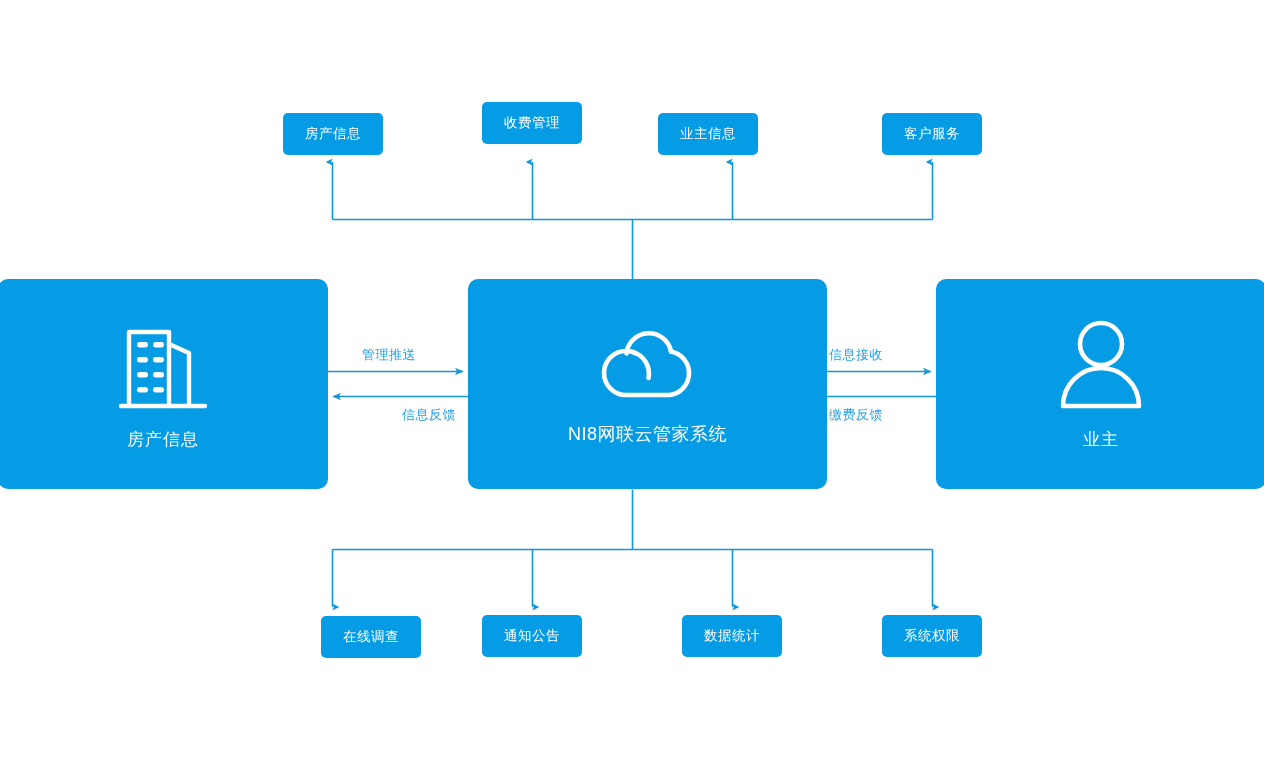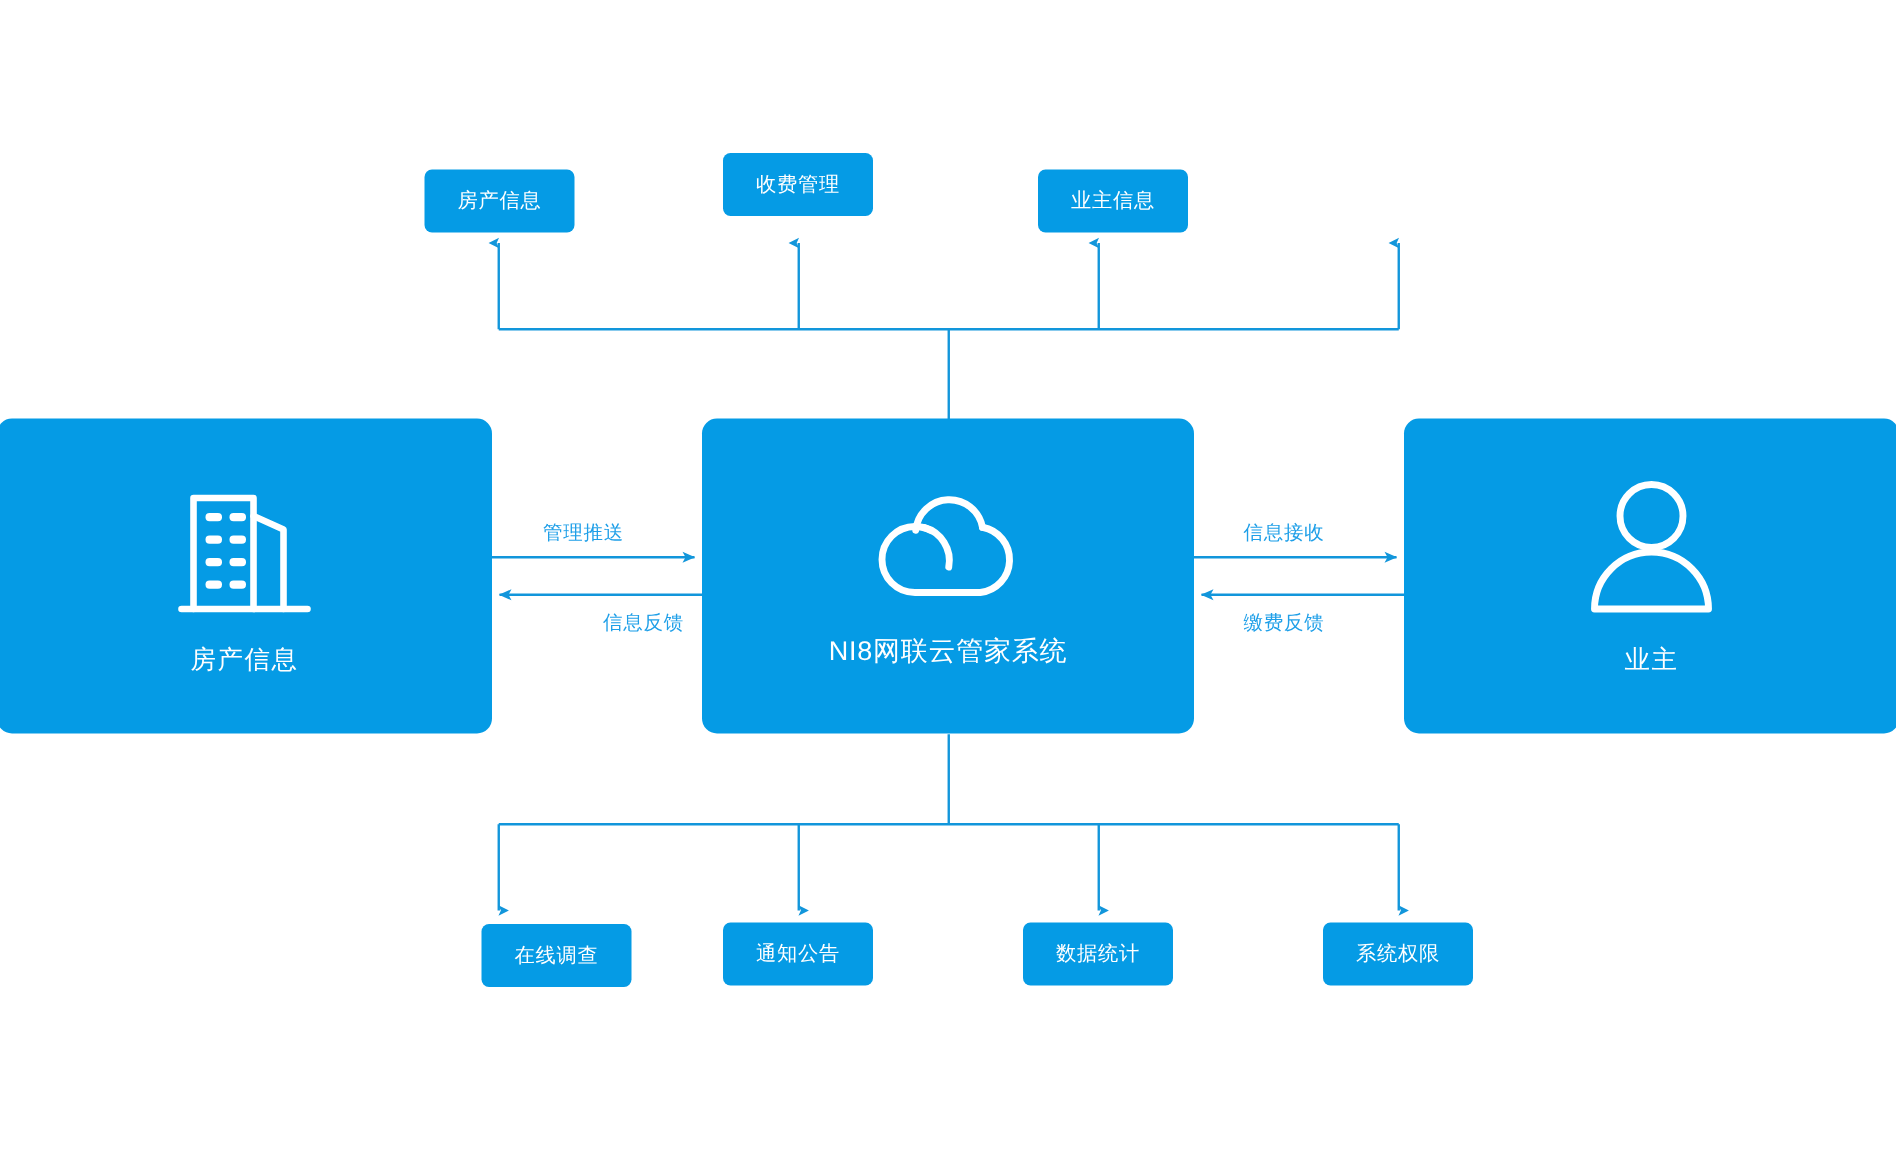--- a/index.html
+++ b/index.html
@@ -74,33 +74,33 @@
   
   #node-property {
     left: -2px;
     top: 279px;
     width: 330px;
     height: 210px;
   }
   #node-center {
     left: 468px;
     top: 279px;
-    width: 328px;
+    width: 359px;
     height: 210px;
   }
   #node-owner {
     left: 936px;
     top: 279px;
     width: 330px;
     height: 210px;
   }
 
   #node-top-1 { left: 283px;  top: 113px; }
   #node-top-2 { left: 482px;  top: 102px; }
-  #node-top-3 { left: 692px;  top: 113px; }
+  #node-top-3 { left: 658px;  top: 113px; }
   #node-top-4 { left: 882px;  top: 113px; }
 
   #node-bot-1 { left: 283px;  top: 616px; margin-left: 38px; }
   #node-bot-2 { left: 482px;  top: 615px; }
   #node-bot-3 { left: 682px;  top: 615px; }
   #node-bot-4 { left: 882px;  top: 615px; }
 
   
   .edge-label {
     position: absolute;
@@ -163,20 +163,23 @@
 
   <div class="node small" id="node-top-1">
     <span class="cap">房产信息</span>
   </div>
   <div class="node small" id="node-top-2">
     <span class="cap">收费管理</span>
   </div>
   <div class="node small" id="node-top-3">
     <span class="cap">业主信息</span>
   </div>
+  <div class="node small" id="node-top-4">
+    <span class="cap">客户服务</span>
+  </div>
 
   <div class="node big" id="node-property">
     <span class="icon-wrap">
       <svg width="92" height="96" viewBox="0 0 92 96" xmlns="http://www.w3.org/2000/svg">
         <g fill="none" stroke="#ffffff" stroke-width="4.4" stroke-linejoin="round" stroke-linecap="round">
           <path d="M12 88 V14 H52 V88"></path>
           <path d="M52 26 L72 35 V88"></path>
           <path d="M4 88 H88"></path>
         </g>
         <g fill="#ffffff">

